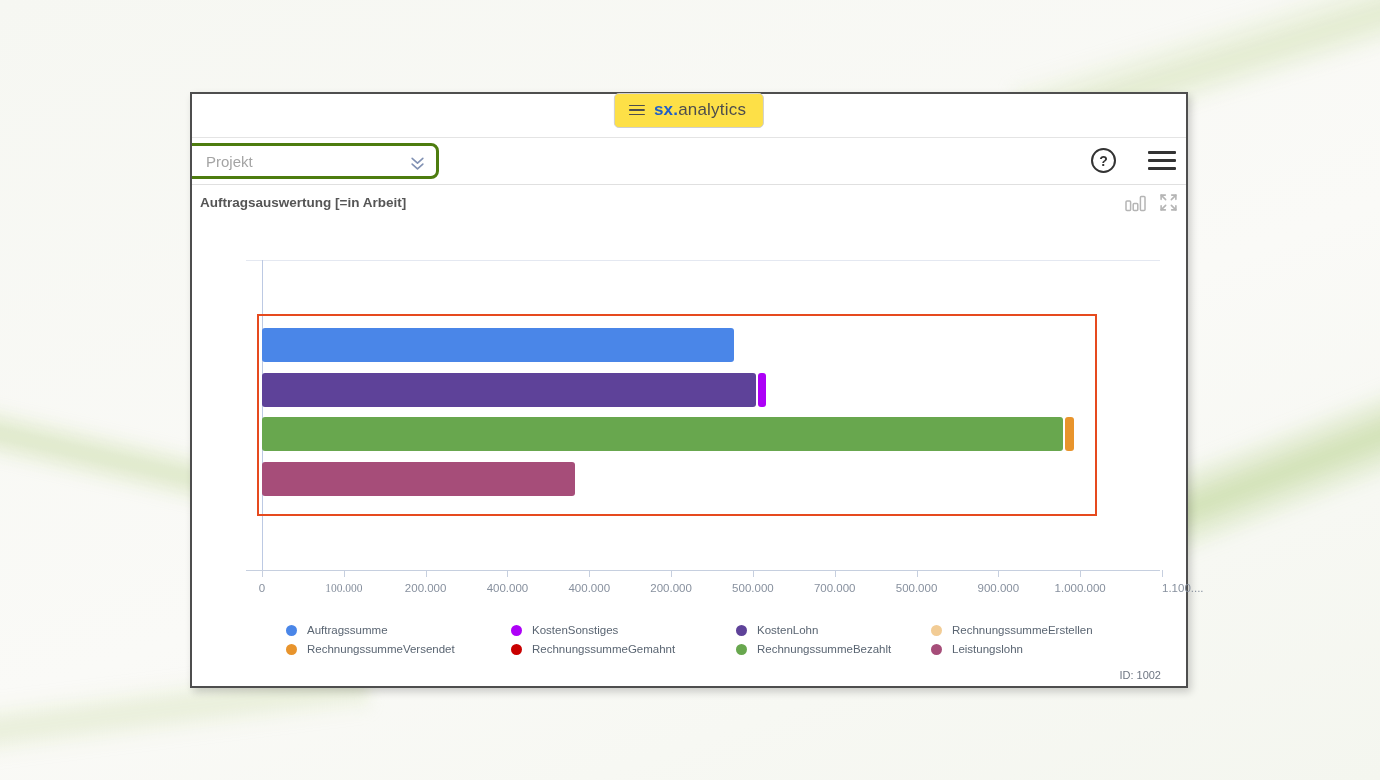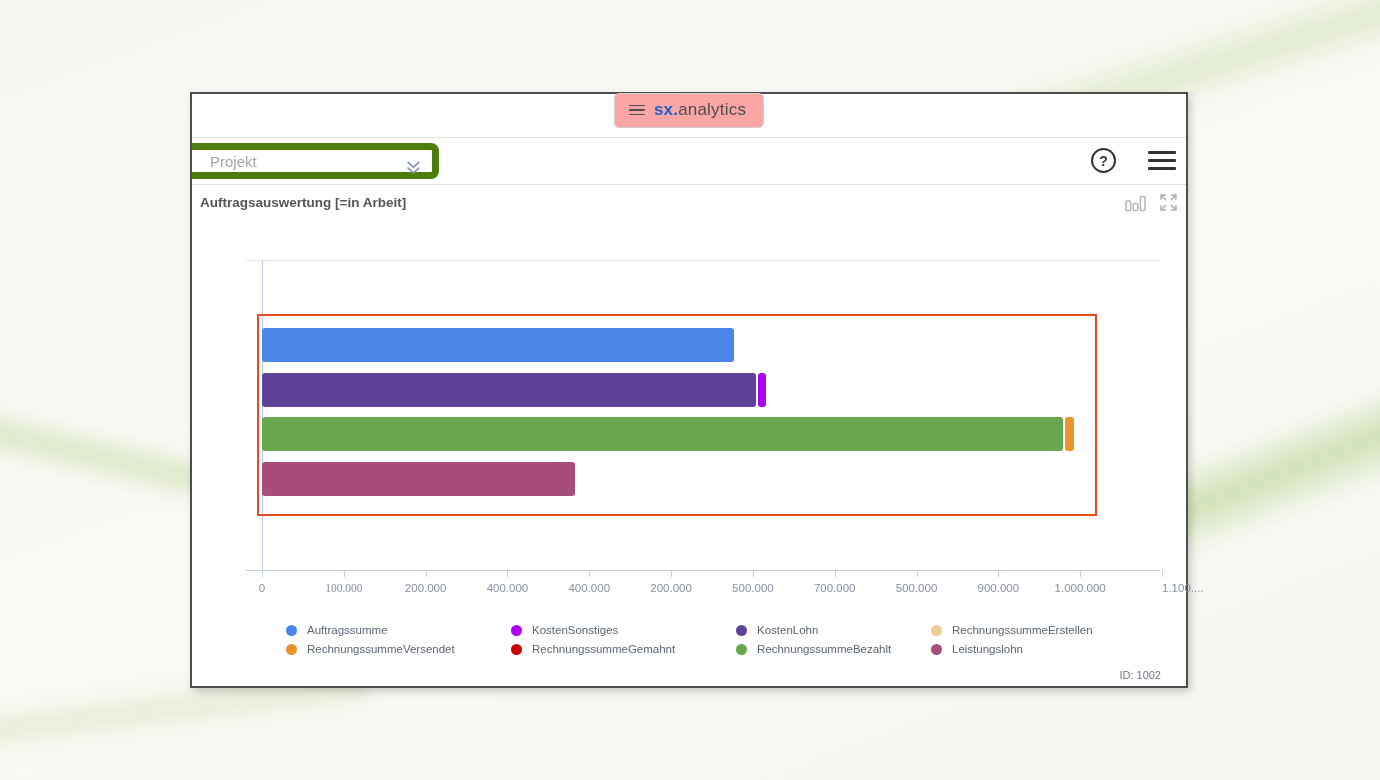--- a/index.html
+++ b/index.html
@@ -13,31 +13,31 @@
   .s2{left:1010px;top:18px;width:430px;height:80px;transform:rotate(-17deg);
       background:linear-gradient(180deg,rgba(255,255,255,0) 0%,rgba(205,222,170,.5) 55%,rgba(255,255,255,0) 100%);}
   .s3{left:1130px;top:425px;width:320px;height:90px;transform:rotate(-21deg);
       background:linear-gradient(180deg,rgba(255,255,255,0) 0%,rgba(176,205,128,.55) 50%,rgba(255,255,255,0) 100%);}
   .s4{left:-50px;top:680px;width:420px;height:60px;transform:rotate(-7deg);
       background:linear-gradient(180deg,rgba(255,255,255,0) 0%,rgba(200,218,160,.35) 50%,rgba(255,255,255,0) 100%);}
 
   
   .window{position:absolute;left:190px;top:92px;width:994px;height:592px;background:#ffffff;
           border:2px solid #4e4e4e;box-shadow:3px 4px 8px rgba(0,0,0,.18);}
-  .logo-tab{position:absolute;left:50%;top:-1px;transform:translateX(-50%);background:#fca5a5;
+  .logo-tab{position:absolute;left:50%;top:-1px;transform:translateX(-50%);background:#fde047;
             border:1px solid #cfcfcf;border-radius:5px;padding:6px 17px 7px 14px;
             display:flex;align-items:center;gap:9px;z-index:6;}
   .logo-burger{display:flex;flex-direction:column;justify-content:space-between;width:16px;height:11px;}
   .logo-burger span{display:block;height:1.8px;background:#4d4d4d;border-radius:1px;}
   .brand{font-size:17px;letter-spacing:.2px;white-space:nowrap;}
   .brand .b1{color:#1f5fc9;font-weight:bold;}
   .brand .b2{color:#4d4d4d;}
   .top-strip{height:43px;border-bottom:1px solid #e4e4e4;}
   .filter-row{position:relative;height:46px;border-bottom:1px solid #e0e0e0;overflow:hidden;}
-  .select{position:absolute;top:5px;height:36px;border:7px solid #4d7c0f;border-radius:8px;
+  .select{position:absolute;top:5px;height:36px;border:3px solid #4d7c0f;border-radius:8px;
           background:#fff;display:flex;align-items:center;box-sizing:border-box;cursor:pointer;}
   .select.project{left:-9px;width:256px;padding-left:20px;}
   .select .ph{color:#a4a4a4;font-size:15px;}
   .select.status{left:258px;width:247px;justify-content:center;}
   .select.status .val{color:#3a3a3a;font-size:15px;margin-right:0;}
   .chev{position:absolute;right:11px;top:10px;}
   .xico{position:absolute;right:40px;top:11px;}
   .help-btn{position:absolute;right:70px;top:10px;width:25px;height:25px;border:2px solid #333;
             border-radius:50%;box-sizing:border-box;display:flex;align-items:center;justify-content:center;
             font-size:14px;font-weight:bold;color:#333;cursor:pointer;}

